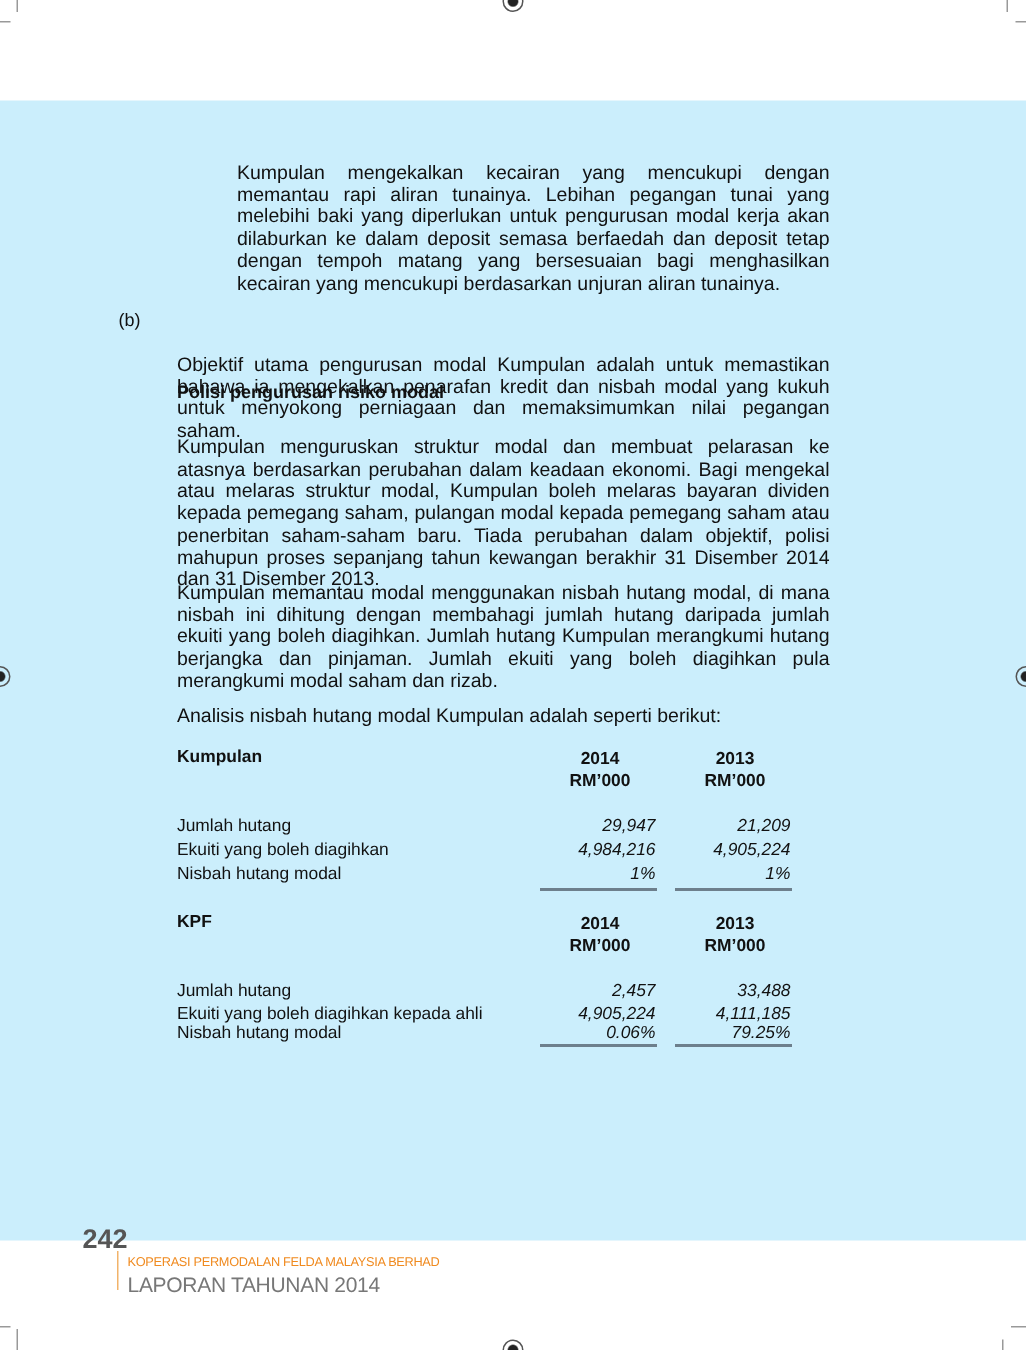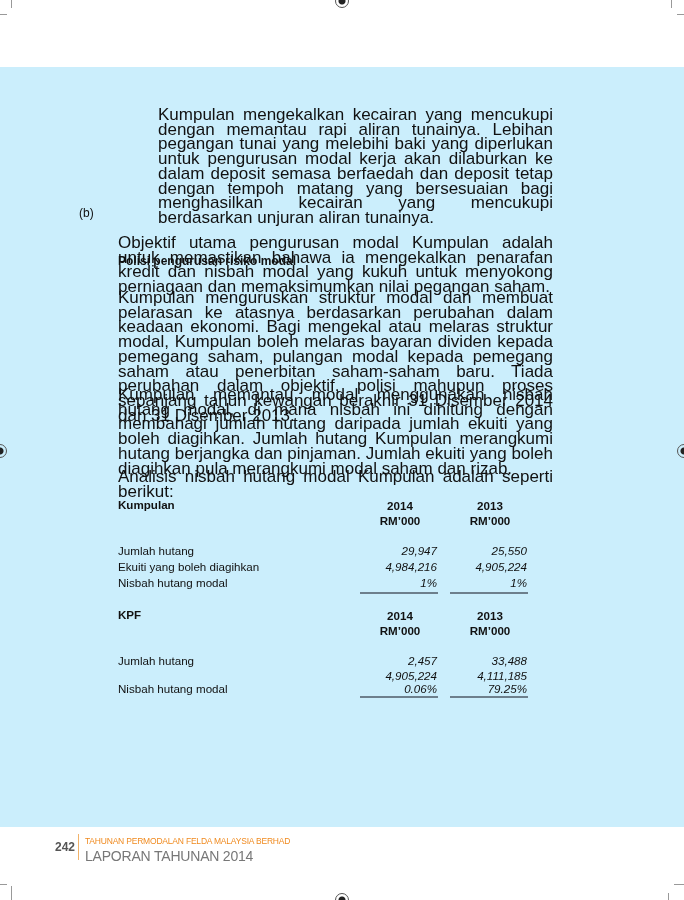--- a/index.html
+++ b/index.html
@@ -2,36 +2,36 @@
 <html><head>
 <meta charset="utf-8">
 <style>
   html, body { margin:0; padding:0; }
   body { width:684px; height:900px; position:relative; background:#ffffff; overflow:hidden;
          font-family:"Liberation Sans", sans-serif; color:#111; }
   .band { position:absolute; left:0; top:67px; width:684px; height:760px; background:#cbeefc; }
   .crop { position:absolute; background:#999; }
   .reg { position:absolute; width:12px; height:12px; border:1px solid #555; border-radius:50%;
          background:radial-gradient(circle,#222 0 3px,transparent 4px); }
-  .para { position:absolute; left:118px; width:435px; font-size:17px; line-height:14.7px;
+  .para { position:absolute; left:118px; width:435px; font-size:13px; line-height:14.7px;
           text-align:justify; margin:0; }
   .para.p1 { left:158px; width:395px; top:108px; }
   .lbl-b { position:absolute; left:79px; top:206px; font-size:12px; }
   .head-b { position:absolute; left:118px; top:206px; font-size:12px; font-weight:bold;margin-top:48px; }
   .tbl { position:absolute; left:118px; width:410px; font-size:11.6px; }
   .tbl .hdr { position:relative; height:40px; font-weight:bold; }
   .tbl .hdr .title { position:absolute; left:0; top:0; }
   .tbl .hdr .c1, .tbl .hdr .c2 { position:absolute; top:0; text-align:center; width:80px; line-height:15px; }
   .tbl .hdr .c1 { left:242px; } .tbl .hdr .c2 { left:332px; }
   .row { position:relative; height:15.5px; line-height:15.5px; }
   .row .name { position:absolute; left:0; }
   .row .v1, .row .v2 { position:absolute; text-align:right; width:90px;font-style:italic; }
   .row .v1 { left:229px; } .row .v2 { left:319px; }
   .rule { position:absolute; height:2px; background:#6d7f8c; width:78px; }
-  .footer-num { position:absolute; left:55px; top:840px; font-size:12px; font-weight:bold; color:#555; }
+  .footer-num { position:absolute; left:55px; top:816px; font-size:18px; font-weight:bold; color:#555; }
   .footer-bar { position:absolute; left:78px; top:834px; width:1px; height:26px; background:#f2b36a; }
   .footer-org { position:absolute; left:85px; top:836px; font-size:8.5px; color:#f08a1f; letter-spacing:-0.2px; }
   .footer-rep { position:absolute; left:85px; top:848px; font-size:14px; color:#777; letter-spacing:-0.2px; }
 </style>
 </head>
 <body>
 
 <div class="band"></div>
 
 <div class="crop" style="left:11px;top:0;width:1px;height:8px;"></div>
@@ -66,21 +66,21 @@
     </div>
     <div class="c2">
       <div>2013</div>
       <div>RM’000</div>
     </div>
   </div>
   <div style="height:5px;"></div>
   <div class="row">
     <span class="name">Jumlah hutang</span>
     <span class="v1">29,947</span>
-    <span class="v2">25,550</span>
+    <span class="v2">21,209</span>
   </div>
   <div class="row">
     <span class="name">Ekuiti yang boleh diagihkan</span>
     <span class="v1">4,984,216</span>
     <span class="v2">4,905,224</span>
   </div>
   <div class="row" style="margin-top:1px;">
     <span class="name">Nisbah hutang modal</span>
     <span class="v1">1%</span>
     <span class="v2">1%</span>
@@ -101,28 +101,29 @@
       <div>RM’000</div>
     </div>
   </div>
   <div style="height:5px;"></div>
   <div class="row">
     <span class="name">Jumlah hutang</span>
     <span class="v1">2,457</span>
     <span class="v2">33,488</span>
   </div>
   <div class="row" style="height:13px;line-height:13px;">
+    <span class="name">Ekuiti yang boleh diagihkan kepada ahli</span>
     <span class="v1">4,905,224</span>
     <span class="v2">4,111,185</span>
   </div>
   <div class="row" style="height:13px;line-height:13px;">
     <span class="name">Nisbah hutang modal</span>
     <span class="v1">0.06%</span>
     <span class="v2">79.25%</span>
   </div>
   <div class="rule" style="left:242px;top:88px;"></div>
   <div class="rule" style="left:332px;top:88px;"></div>
 </div>
 
 <div class="footer-num">242</div>
 <div class="footer-bar"></div>
-<div class="footer-org">TAHUNAN PERMODALAN FELDA MALAYSIA BERHAD</div>
+<div class="footer-org">KOPERASI PERMODALAN FELDA MALAYSIA BERHAD</div>
 <div class="footer-rep">LAPORAN TAHUNAN 2014</div>
 
 </body></html>

